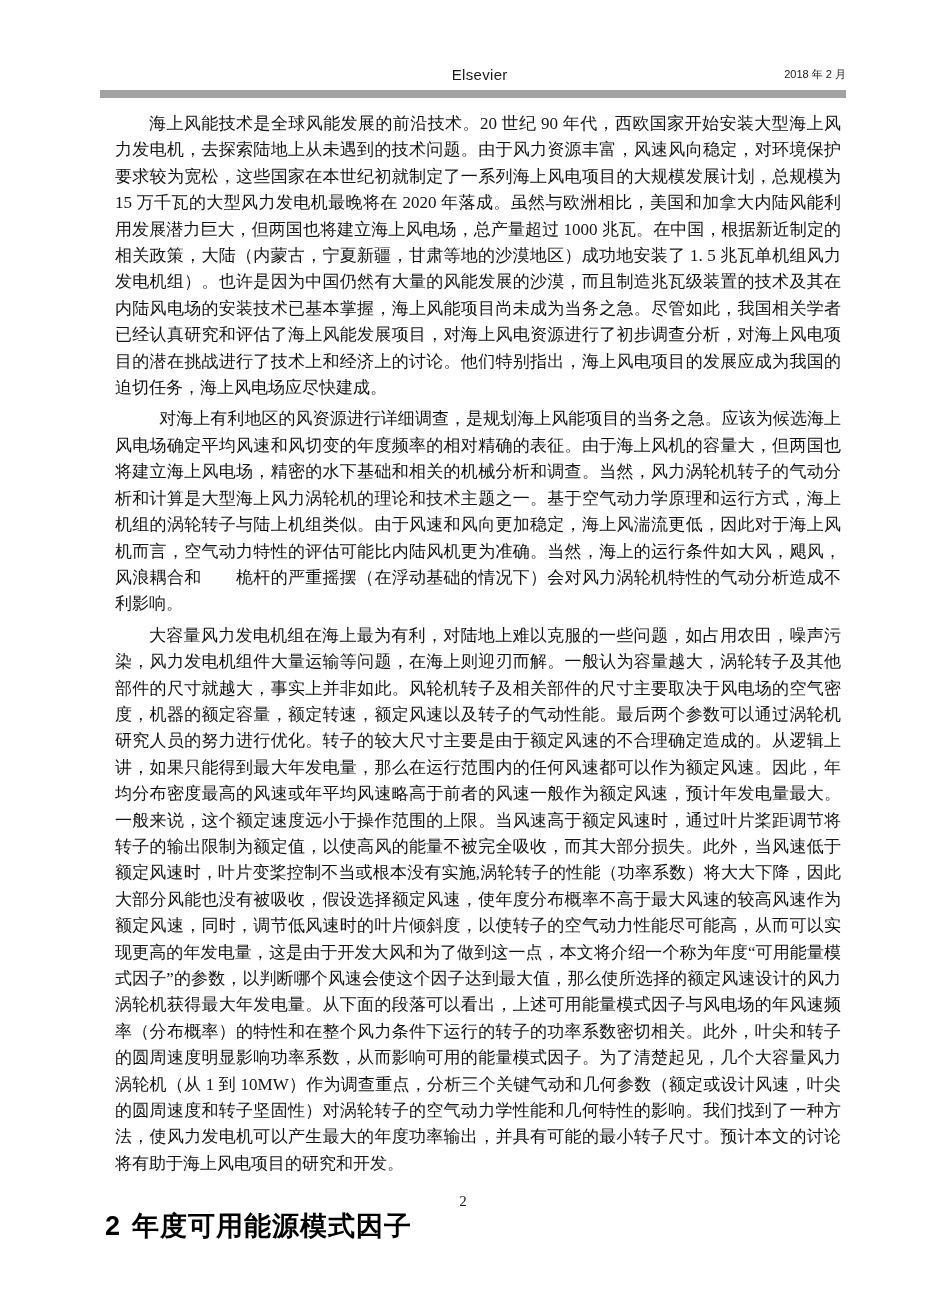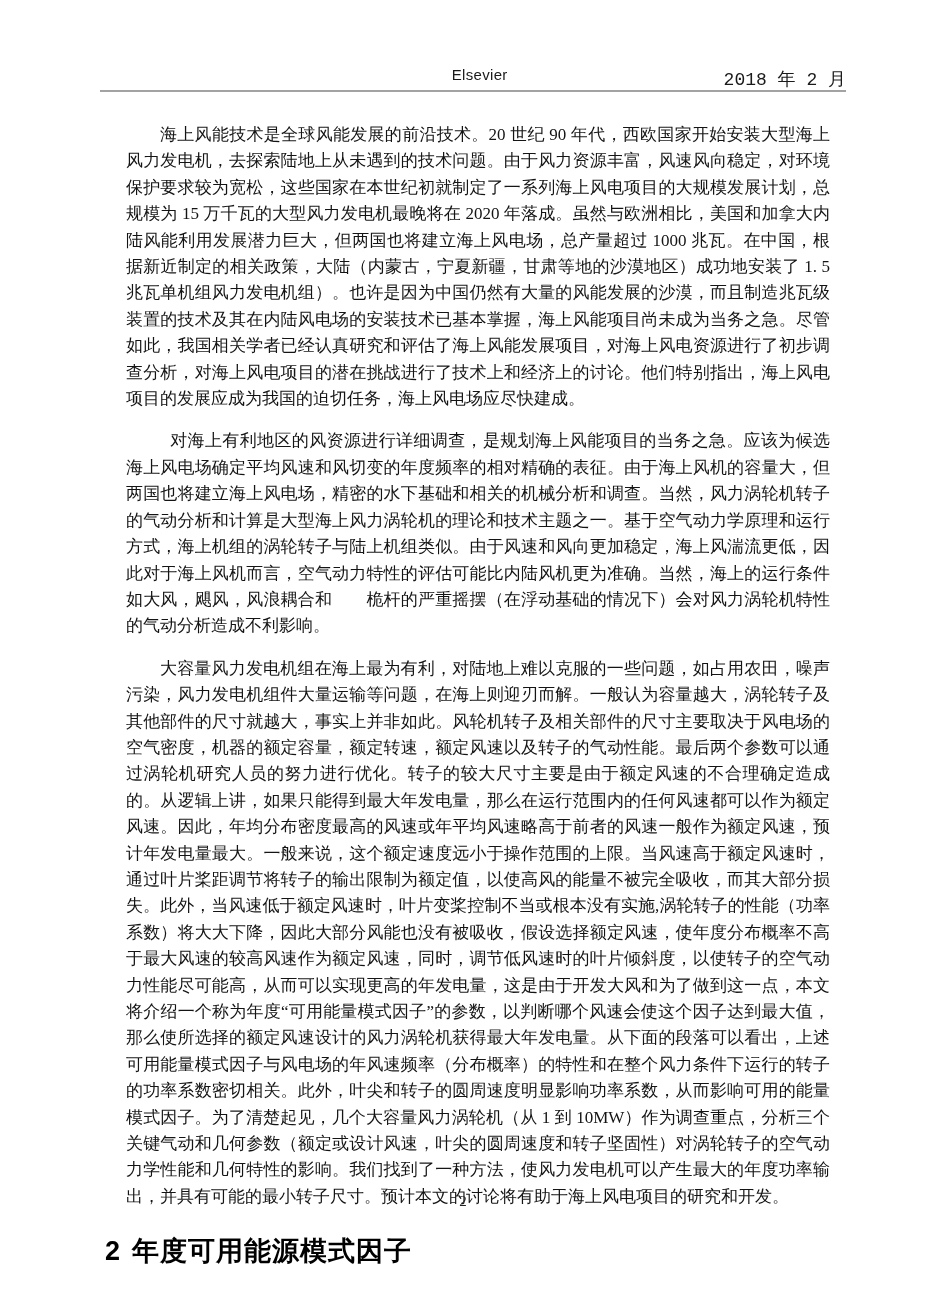--- a/index.html
+++ b/index.html
@@ -15,65 +15,65 @@
     color: #000000;
     font-family: "Liberation Serif", "DejaVu Serif", serif;
     overflow: hidden;
   }
   .header {
     position: absolute;
     top: 62px;
     left: 100px;
     right: 80px;
     height: 28px;
-    border-bottom: 2px solid #a3a3a3;
+    border-bottom: 8px solid #a3a3a3;
   }
   .header-journal {
     position: absolute;
     left: 50%;
     top: 4px;
     transform: translateX(-38%);
     font-family: "Liberation Sans", "DejaVu Sans", sans-serif;
     font-size: 15px;
     letter-spacing: 0.3px;
     color: #1a1a1a;
   }
   .header-date {
     position: absolute;
     right: 0;
     top: 5px;
-    font-family: Liberation Mono, monospace;
-    font-size: 18px;
+    font-family: Liberation Sans, sans-serif;
+    font-size: 11px;
     color: #1a1a1a;
   }
   .body-text {
     position: absolute;
     top: 106px;
     left: 110px;
     width: 736px;
     font-size: 17px;
     line-height: 26.4px;
     text-align: justify;
     text-justify: inter-character;
     color: #141414;
   }
   .body-text p {
-    margin: 16px;
+    margin: 5px;
     padding: 0;
     text-indent: 2em;
     font-family: Liberation Serif, serif;
   }
   .body-text p.indent-lg {
     text-indent: 2.6em;
   }
   .body-text p + p {
     margin-top: 5px;
   }
   .section-heading {
-    margin-top: 28px;
+    margin-top: 36px;
     margin-left: -5px;
     font-family: "Liberation Sans", "DejaVu Sans", sans-serif;
     font-weight: bold;
     font-size: 27px;
     color: #000000;
     text-indent: 0;
     letter-spacing: 1px;
   }
   .section-heading .sec-num {
     margin-right: 12px;

